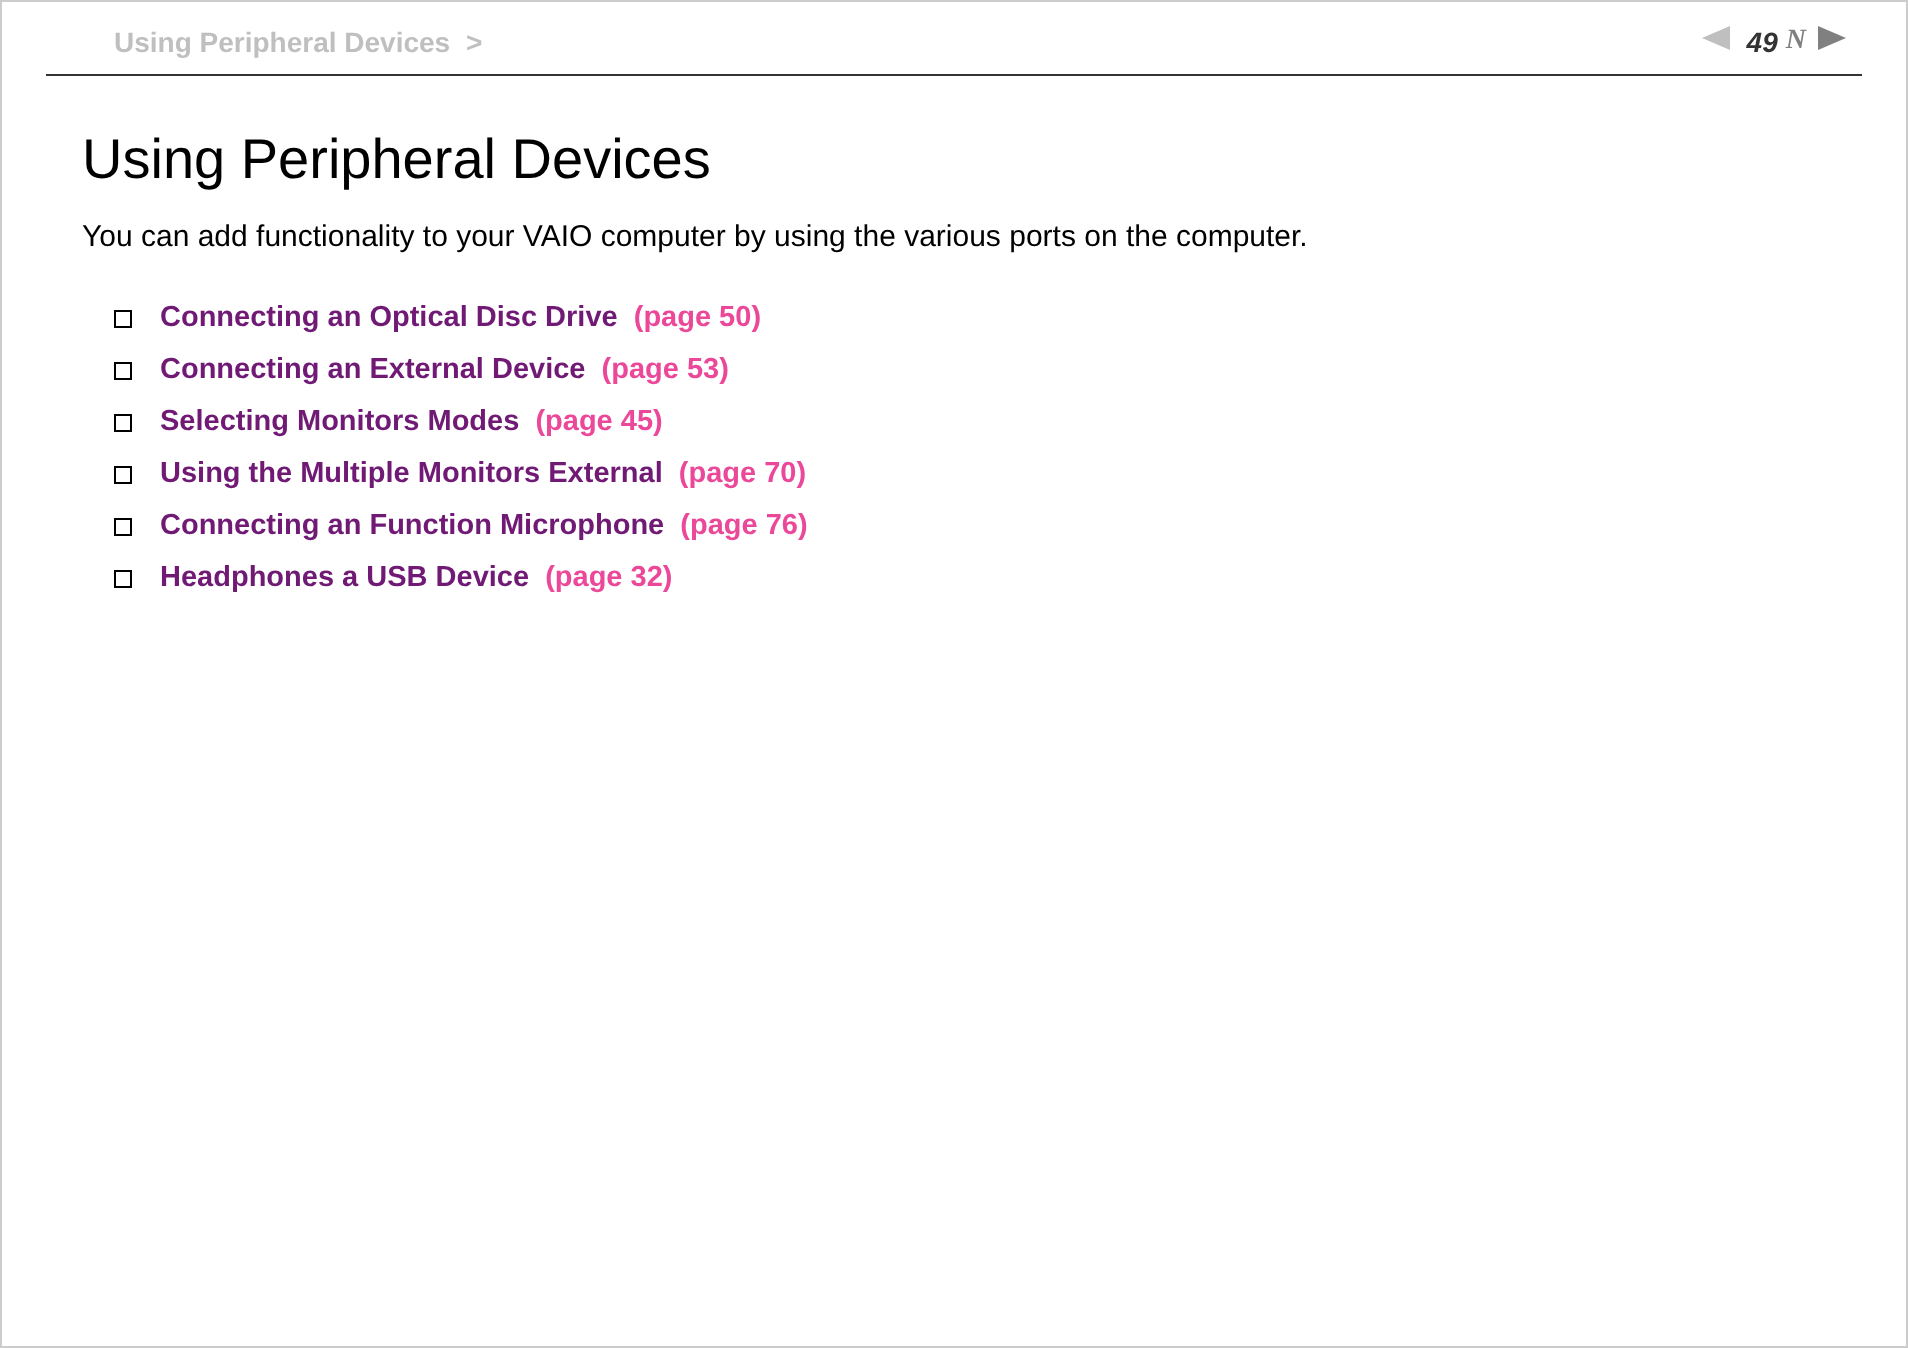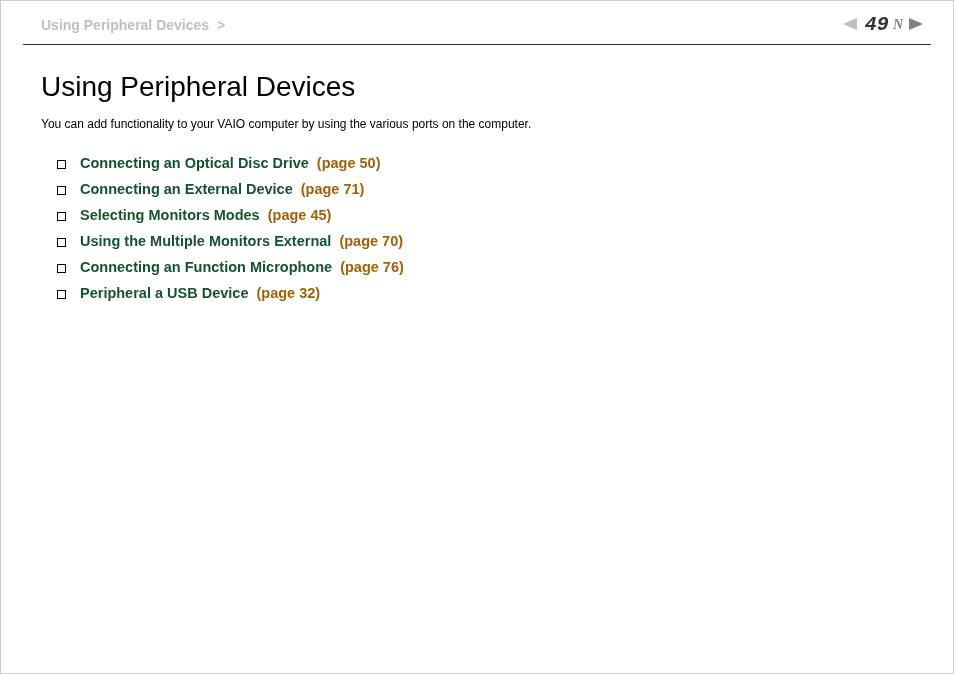--- a/index.html
+++ b/index.html
@@ -5,21 +5,21 @@
     * { box-sizing: border-box; margin: 0; padding: 0; }
     body {
       font-family: Arial, Helvetica, sans-serif;
       width: 954px;
       height: 674px;
       background: #fff;
       position: relative;
       border: 1px solid #ccc;
     }
     .header {
-      padding: 12px 30px 8px 40px;
+      padding: 12px 30px 8px 56px;
       display: flex;
       justify-content: space-between;
       align-items: center;
     }
     .breadcrumb {
       color: #bfbfbf;
       font-size: 14px;
       font-weight: bold;
     }
     .crumb-sep { margin-left: 4px; }
@@ -32,22 +32,22 @@
       color: #bfbfbf;
       font-size: 16px;
       line-height: 1;
       cursor: pointer;
       user-select: none;
     }
     .nav-arrow.right { color: #808080; }
     .page-num {
       font-weight: bold;
       font-style: italic;
-      font-size: 20px;
-      font-family: Liberation Mono, monospace;
+      font-size: 14px;
+      font-family: Liberation Sans, sans-serif;
       color: #333;
       margin: 0 2px;
     }
     .n-letter {
       font-weight: bold;
       font-style: italic;
       font-size: 14px;
       font-family: "Times New Roman", Times, serif;
       color: #808080;
       margin-left: -4px;
@@ -59,21 +59,21 @@
     }
     .content {
       padding: 26px 40px 0 40px;
     }
     .title {
       font-size: 28px;
       font-weight: normal;
       margin-bottom: 14px;
     }
     .intro {
-      font-size: 12px;
+      font-size: 15px;
       margin-bottom: 24px;
     }
     .toc {
       list-style: none;
       padding-left: 16px;
     }
     .toc li {
       font-size: 14.5px;
       font-weight: bold;
       margin-bottom: 10px;
@@ -83,23 +83,23 @@
     .bullet {
       display: inline-block;
       width: 9px;
       height: 9px;
       border: 1.5px solid #000;
       margin-right: 14px;
       position: relative;
       top: 1px;
       flex-shrink: 0;
     }
-    .toc-label { color: #14532d; }
+    .toc-label { color: #701a75; }
     .toc-page {
-      color: #a16207;
+      color: #ec4899;
       margin-left: 4px;
       cursor: pointer;
     }
   </style>
 </head>
 <body>
 
 <div class="header">
   <div class="breadcrumb">
     <span>Using Peripheral Devices</span>
@@ -129,36 +129,36 @@
 
   <ul class="toc">
     <li>
       <span class="bullet"></span>
       <span><span class="toc-label">Connecting an Optical Disc Drive</span>
       <span class="toc-page">(page 50)</span></span>
     </li>
     <li>
       <span class="bullet"></span>
       <span><span class="toc-label">Connecting an External Device</span>
-      <span class="toc-page">(page 71)</span></span>
+      <span class="toc-page">(page 53)</span></span>
     </li>
     <li>
       <span class="bullet"></span>
       <span><span class="toc-label">Selecting Monitors Modes</span>
       <span class="toc-page">(page 45)</span></span>
     </li>
     <li>
       <span class="bullet"></span>
       <span><span class="toc-label">Using the Multiple Monitors External</span>
       <span class="toc-page">(page 70)</span></span>
     </li>
     <li>
       <span class="bullet"></span>
       <span><span class="toc-label">Connecting an Function Microphone</span>
       <span class="toc-page">(page 76)</span></span>
     </li>
     <li>
       <span class="bullet"></span>
-      <span><span class="toc-label">Peripheral a USB Device</span>
+      <span><span class="toc-label">Headphones a USB Device</span>
       <span class="toc-page">(page 32)</span></span>
     </li>
   </ul>
 </div>
 
 </body></html>

